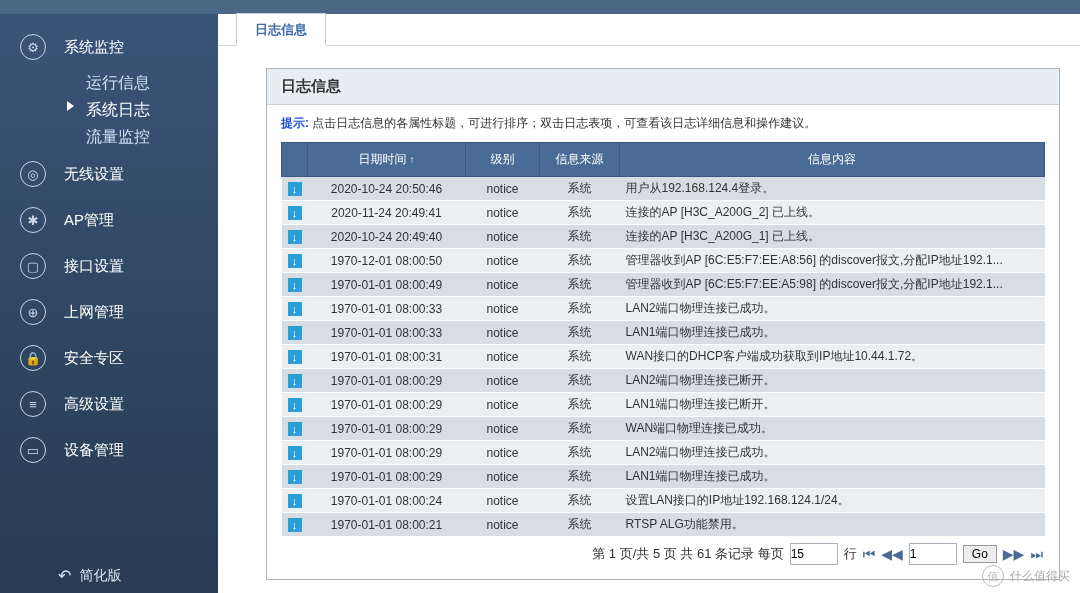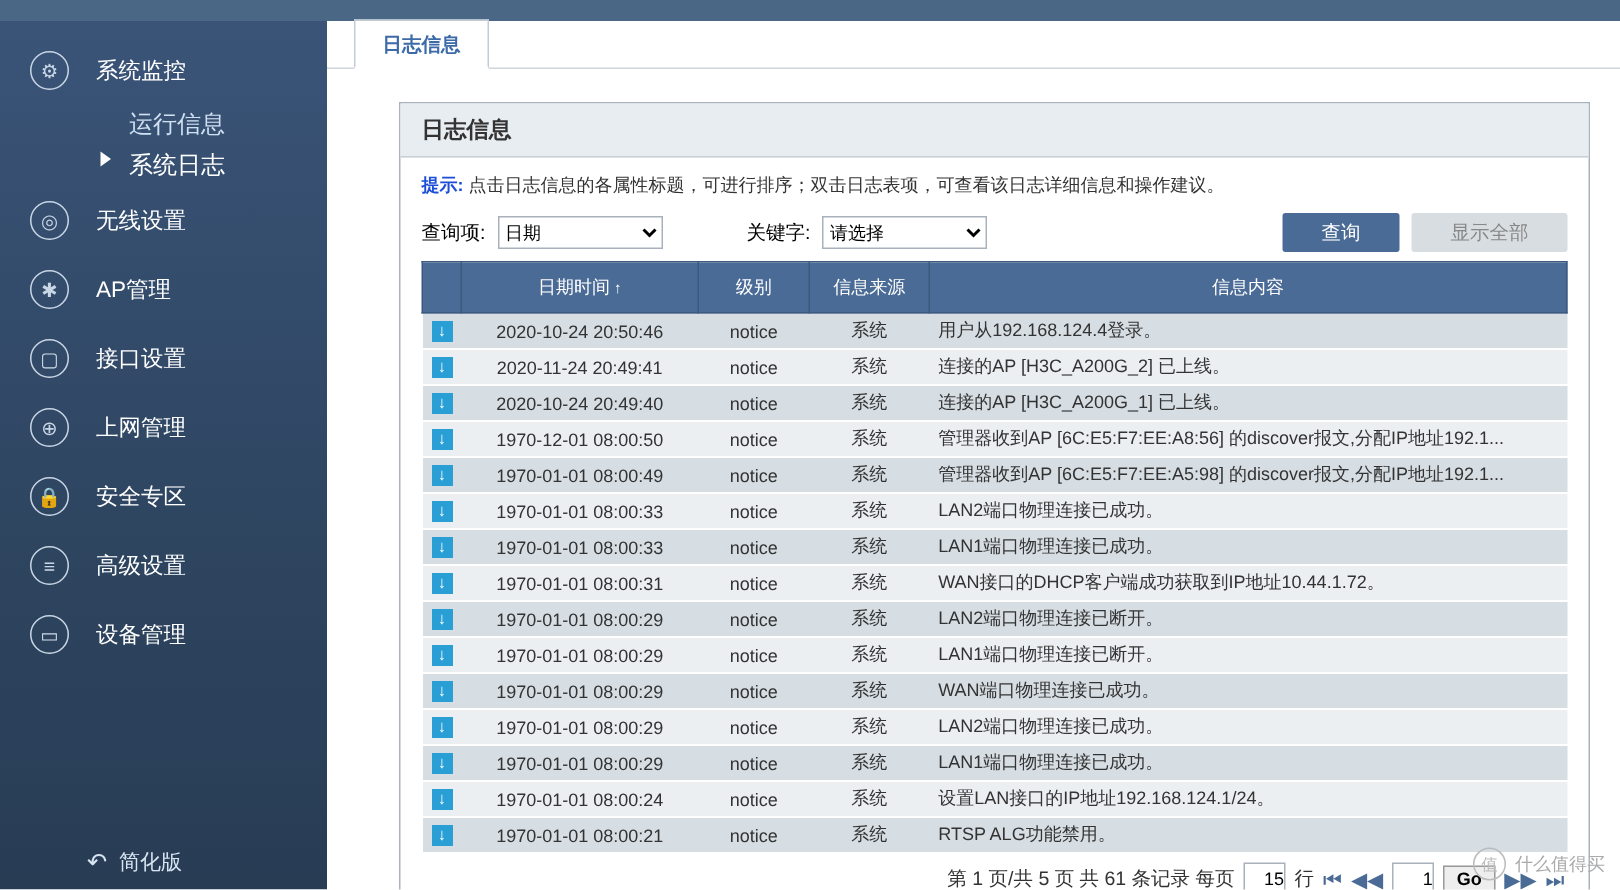--- a/index.html
+++ b/index.html
@@ -29,41 +29,42 @@
 .btn.grey { background: #d8dde2; color: #888; }
 table.log { width: 100%; border-collapse: collapse; font-size: 12px; }
 table.log th { background: #4a6b95; color: #fff; font-weight: normal; padding: 8px 6px; border: 1px solid #3c5a80; text-align: center; }
 table.log th.sort::after { content: " ↑"; font-size: 10px; }
 table.log td { padding: 3px 6px; border-bottom: 1px solid #fff; background: #d6dde3; text-align: center; color: #333; white-space: nowrap; overflow: hidden; text-overflow: ellipsis; max-width: 1px; }
 table.log tr:nth-child(even) td { background: #eceff2; }
 table.log td.left { text-align: left; }
 table.log .flag { display: inline-block; width: 14px; height: 14px; background: #2a9fd6; color: #fff; font-weight: bold; line-height: 14px; font-size: 11px; }
 .pager { display: flex; align-items: center; justify-content: flex-end; gap: 6px; padding: 6px 2px; font-size: 13px; color: #333; }
 .pager .pg-ic { color: #4a6b95; cursor: pointer; font-size: 14px; }
-.pager input { width: 28px; text-align: right; }
-.pager .gobtn { border: 1px solid #999; background: #eee; padding: 1px 8px; font-size: 12px; cursor: pointer; font-weight: bold; }
+.pager input { width: 48px; text-align: left; }
+.pager .gobtn { border: 1px solid #999; background: #eee; padding: 1px 8px; font-size: 12px; cursor: pointer; }
 .watermark { position: absolute; right: 10px; bottom: 6px; display: flex; align-items: center; gap: 6px; color: #aaa; font-size: 12px; pointer-events: none; }
 .watermark .circ { width: 22px; height: 22px; border: 1.5px solid #bbb; border-radius: 50%; display: flex; align-items: center; justify-content: center; font-size: 11px; color: #bbb; }
 .col-flag { width: 26px; }
 .col-dt { width: 158px; }
 .col-lv { width: 74px; }
 .col-src { width: 80px; }
 </style>
 </head>
 <body>
 
 <div class="topbar"></div>
 <div class="layout">
   <div class="sidebar">
     <div class="item">
         <span class="icon">⚙</span>
         <span>系统监控</span>
       </div>
     <div class="sub">运行信息</div>
     <div class="sub active">系统日志</div>
+    <div class="sub">流量监控</div>
     <div class="item">
         <span class="icon">◎</span>
         <span>无线设置</span>
       </div>
     <div class="item">
         <span class="icon">✱</span>
         <span>AP管理</span>
       </div>
     <div class="item">
         <span class="icon">▢</span>
@@ -93,30 +94,20 @@
 
   <div class="content">
     <div class="tabbar">
       <div class="tab">日志信息</div>
     </div>
 
     <div class="panel">
       <div class="panel-title">日志信息</div>
       <div class="panel-body">
         <div class="hint"><b>提示:</b> <span>点击日志信息的各属性标题，可进行排序；双击日志表项，可查看该日志详细信息和操作建议。</span></div>
-        <div class="qrow">
-          <span class="lbl">查询项:</span>
-          <select style="width:110px"><option>日期</option></select>
-          <span style="width:40px"></span>
-          <span class="lbl">关键字:</span>
-          <select style="width:110px"><option>请选择</option></select>
-          <span style="flex:1"></span>
-          <button class="btn">查询</button>
-          <button class="btn grey">显示全部</button>
-        </div>
 
         <table class="log">
           <colgroup>
               <col class="col-flag">
               <col class="col-dt">
               <col class="col-lv">
               <col class="col-src">
               <col>
             </colgroup>
           <thead>

